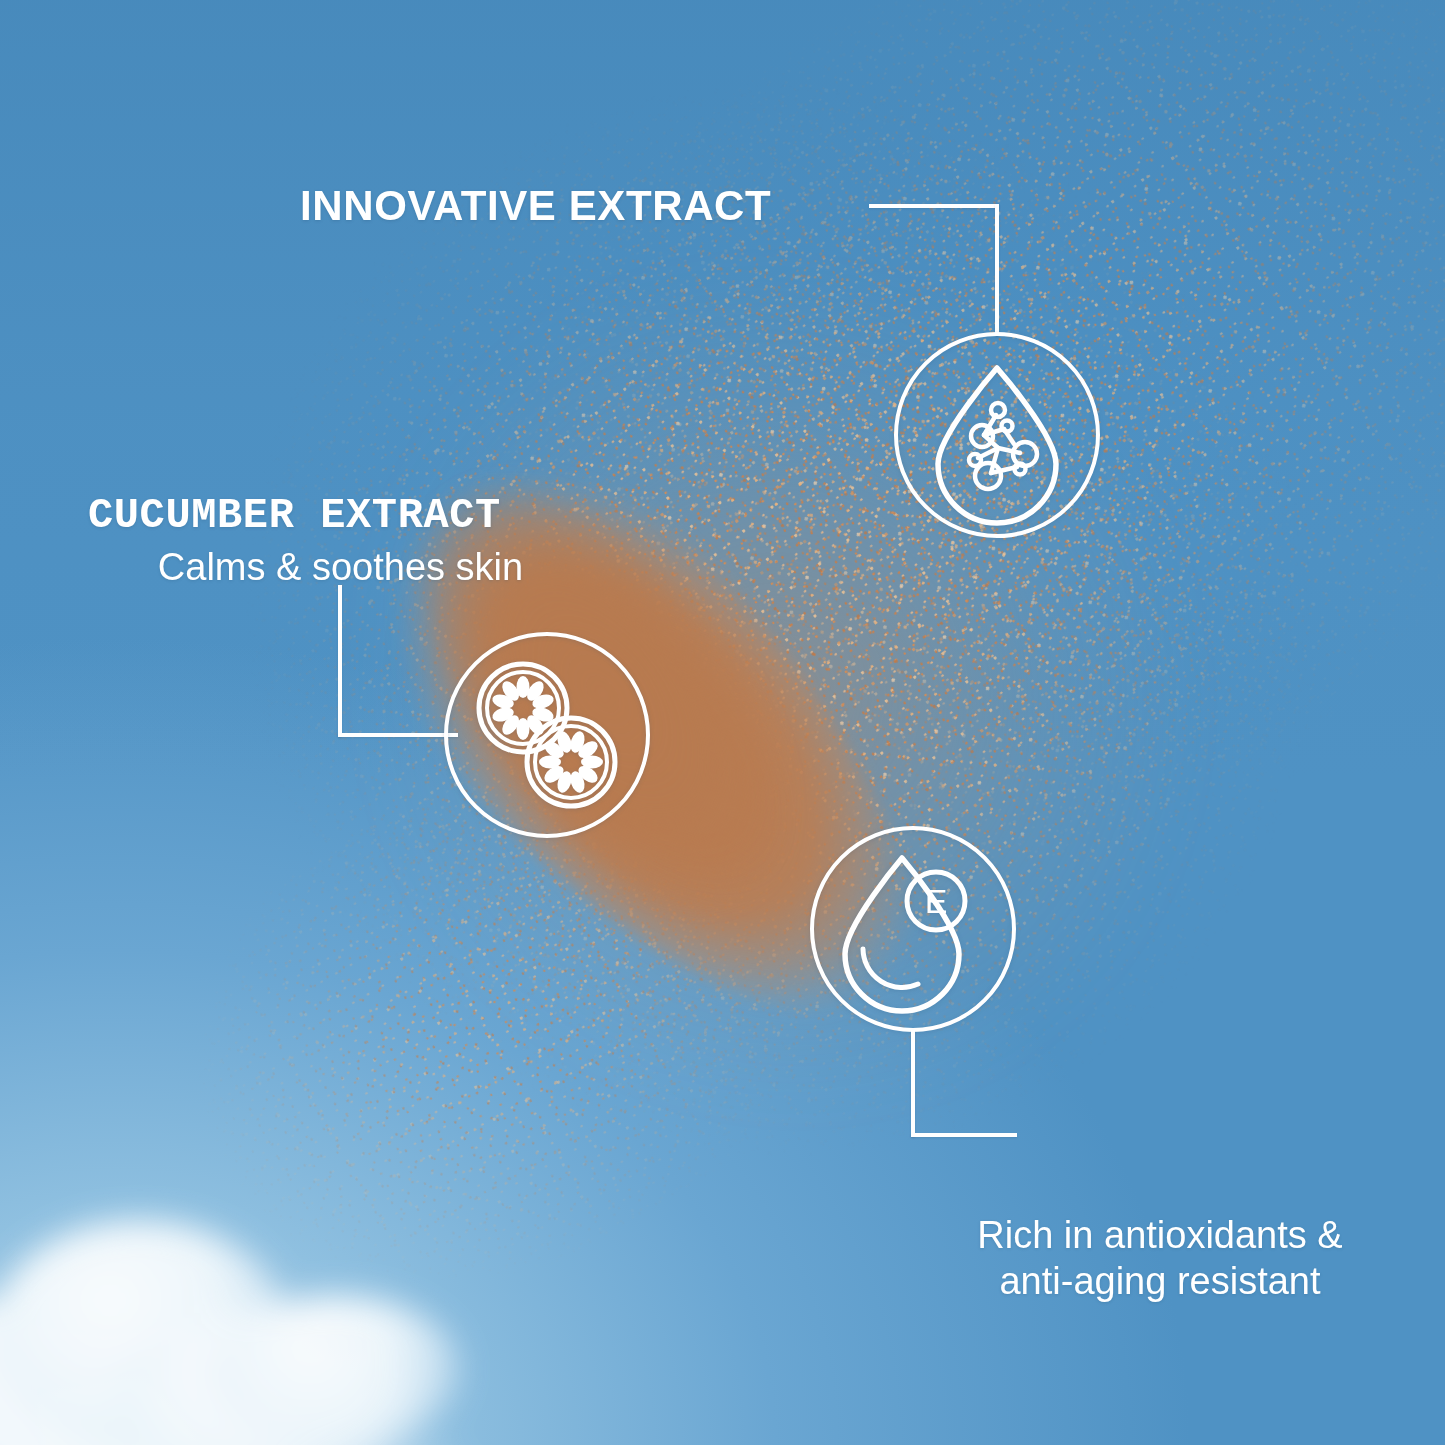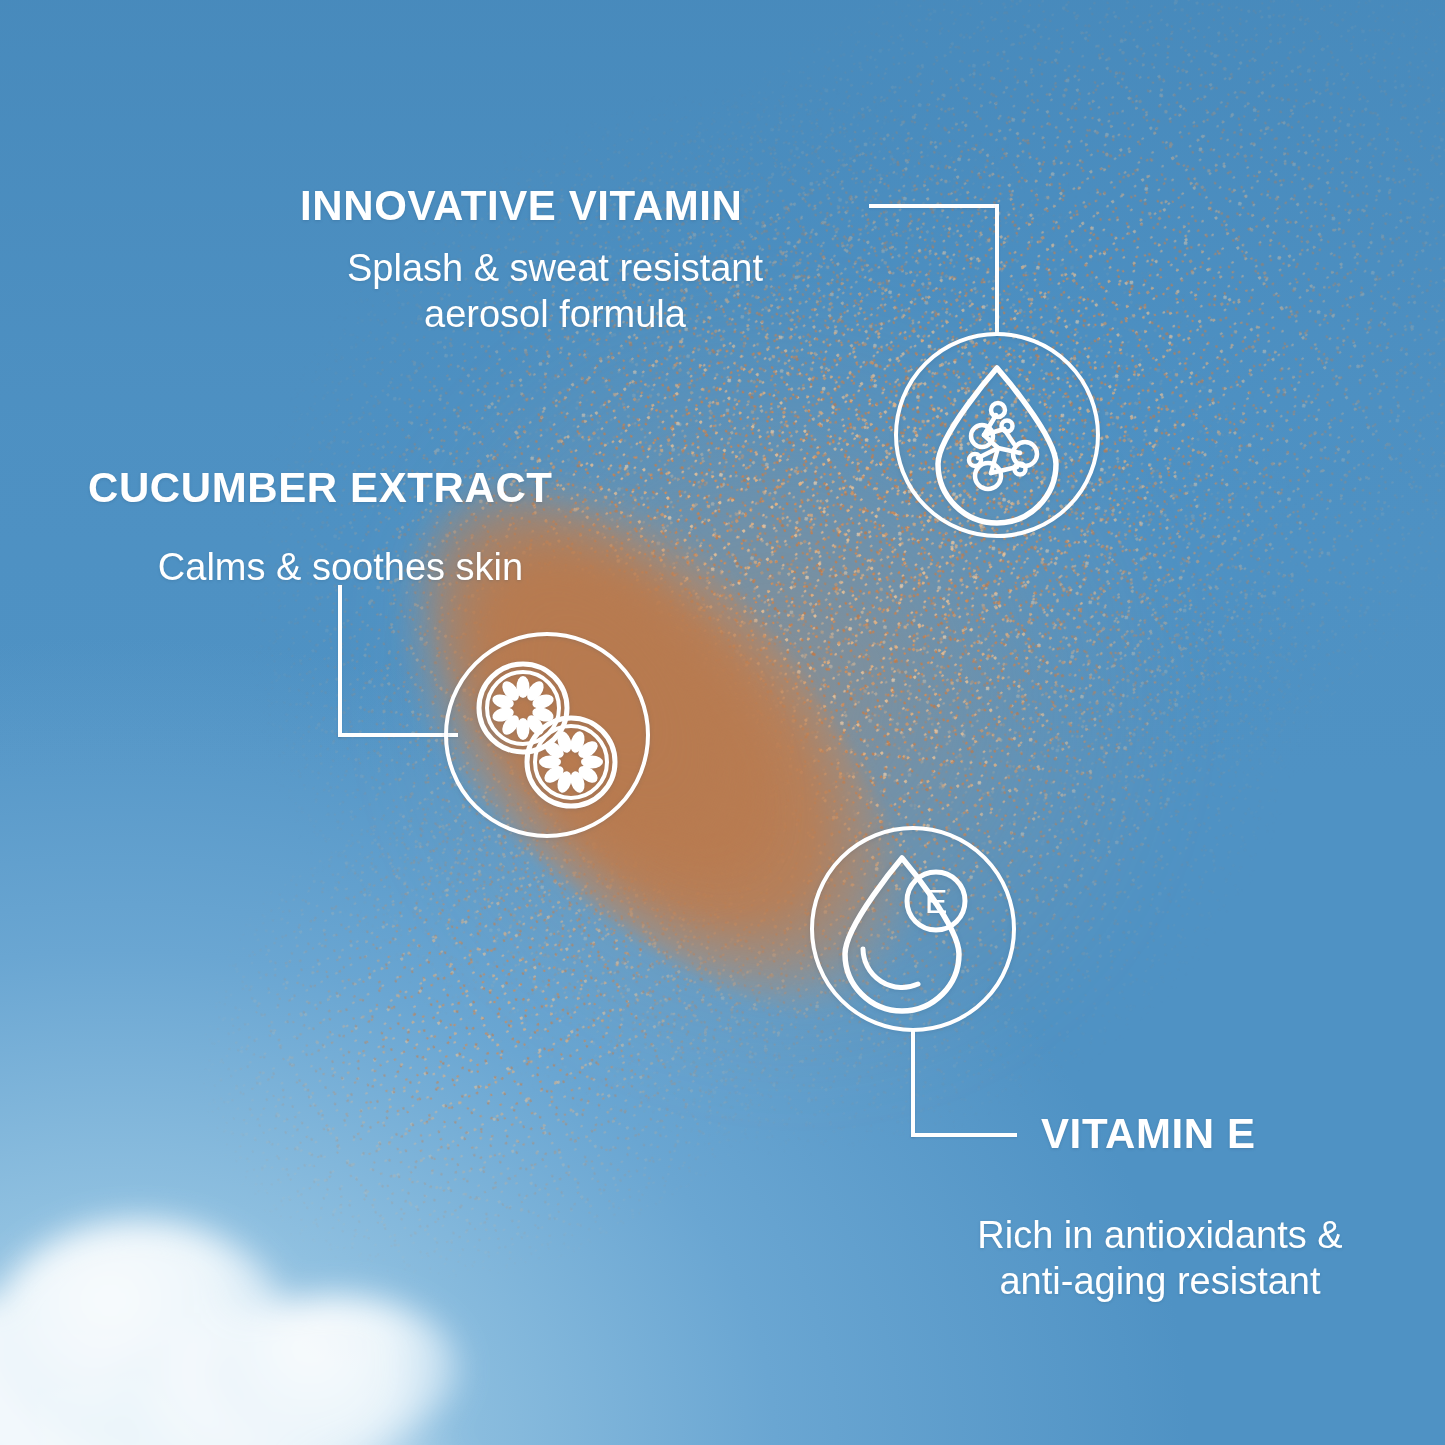--- a/index.html
+++ b/index.html
@@ -220,21 +220,21 @@
   }
 
   
   #if-title { left: 300px; top: 182px; }
   #if-sub   { left: 300px; top: 245px; width: 510px; }
   #if-line-h { left: 869px; top: 204px; width: 130px; }
   #if-line-v { left: 995px; top: 204px; height: 132px; }
   #if-circle { left: 894px; top: 332px; width: 206px; height: 206px; }
 
   
-  #cu-title { left: 88px; top: 464px; }
+  #cu-title { left: 88px; top: 492px; font-family: Liberation Mono, monospace; }
   #cu-sub   { left: 88px; top: 544px; width: 505px; }
   #cu-line-v { left: 338px; top: 585px; height: 152px; }
   #cu-line-h { left: 338px; top: 733px; width: 120px; }
   #cu-circle { left: 444px; top: 632px; width: 206px; height: 206px; }
 
   
   #ve-circle { left: 810px; top: 826px; width: 206px; height: 206px; }
   #ve-line-v { left: 911px; top: 1030px; height: 107px; }
   #ve-line-h { left: 911px; top: 1133px; width: 106px; }
   #ve-title { left: 1041px; top: 1110px; }
@@ -273,26 +273,22 @@
     <div class="plume-halo-tail">
       <div class="speck speck-a"></div>
     </div>
 
     <div class="plume-core">
       <div class="blob"></div>
       <div class="blob2"></div>
     </div>
   </div>
 
-  <div id="if-title" class="callout-title">INNOVATIVE VITAMIN</div>
-
-  <div id="if-sub" class="callout-sub">
-    <div>Splash &amp; sweat resistant</div>
-    <div>aerosol formula</div>
-  </div>
+  <div id="if-title" class="callout-title">INNOVATIVE EXTRACT</div>
+
 
   <div id="if-line-h" class="line line-h"></div>
   <div id="if-line-v" class="line line-v"></div>
 
   <div id="if-circle" class="icon-circle">
     <svg class="icon-svg" width="198" height="198" viewBox="0 0 198 198">
 
       <path d="M99 32 C99 32 158 99 158 128 A59 59 0 0 1 40 128 C40 99 99 32 99 32 Z" fill="none" stroke="#ffffff" stroke-width="5.5" stroke-linejoin="round"></path>
 
       <g stroke="#ffffff" stroke-width="4.5" stroke-linecap="round" fill="none">
@@ -416,20 +412,19 @@
       <g>
         <circle cx="122" cy="71" r="29" fill="none" stroke="#ffffff" stroke-width="5"></circle>
         <text x="122" y="71" text-anchor="middle" dominant-baseline="central" font-family="Liberation Sans, sans-serif" font-size="34" fill="#ffffff">E</text>
       </g>
     </svg>
   </div>
 
   <div id="ve-line-v" class="line line-v"></div>
   <div id="ve-line-h" class="line line-h"></div>
 
-  <div id="ve-title" class="callout-title">VITAMIN E</div>
 
   <div id="ve-sub" class="callout-sub">
     <div>Rich in antioxidants &amp;</div>
     <div>anti-aging resistant</div>
   </div>
 
 </div>
 
 </body></html>

